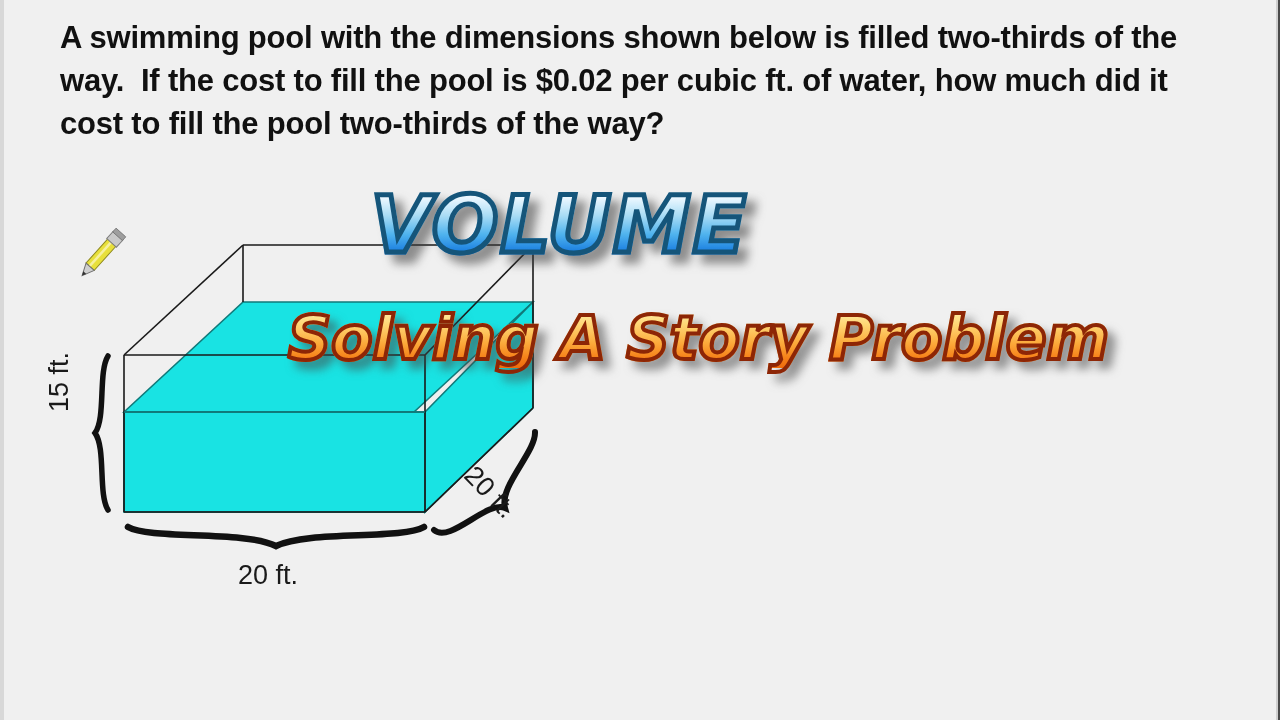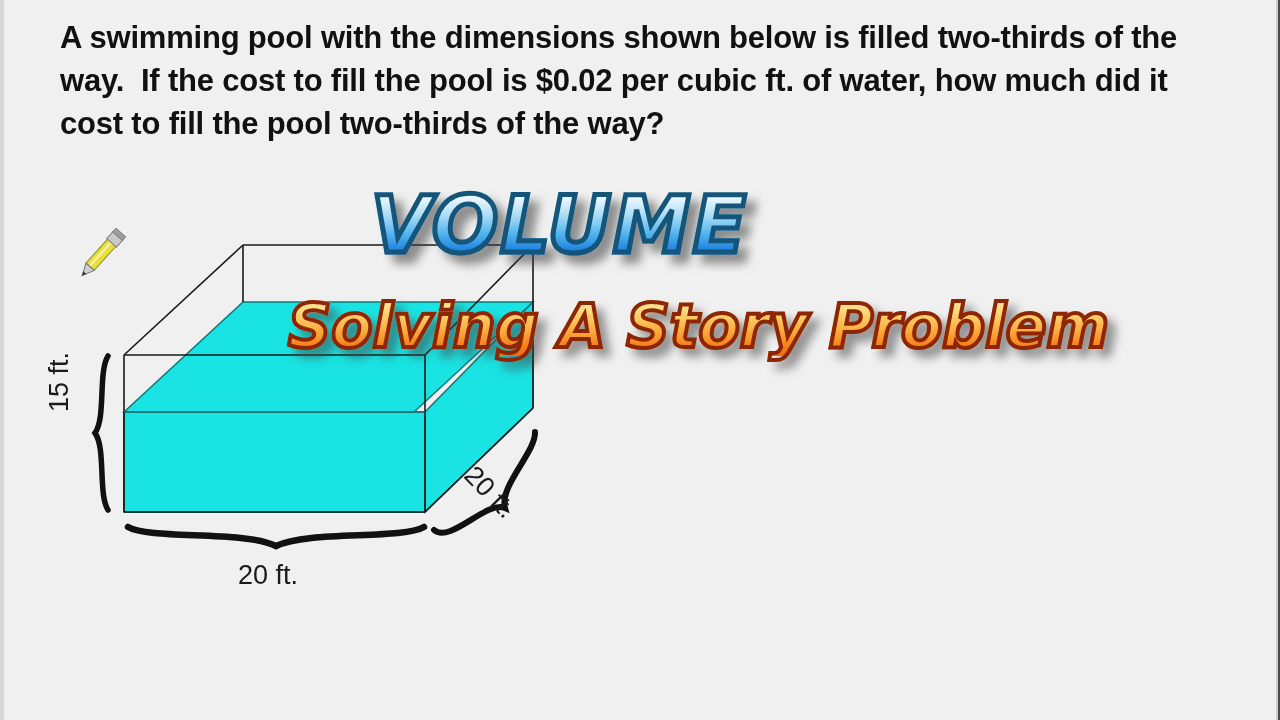--- a/index.html
+++ b/index.html
@@ -93,21 +93,21 @@
                 #4fb3ee 62%, #1b7fe0 84%, #0e63c8 100%);
     -webkit-background-clip: text;
     background-clip: text;
     color: transparent;
     filter: drop-shadow(9px 9px 5px rgba(60,60,60,0.55));
     margin-left: 19px;
   }
   #title-subtitle {
     position: absolute;
     left: 288px;
-    top: 296px;
+    top: 308px;
     font-family: "DejaVu Sans", sans-serif;
     font-size: 60px;
     font-weight: bold;
     font-style: italic;
     line-height: 1;
     letter-spacing: 0px;
     -webkit-text-stroke: 4px #8d2606;
     paint-order: stroke fill;
     background: linear-gradient(to bottom,
                 #fff0b0 0%, #ffd877 26%, #fcab3c 58%,

